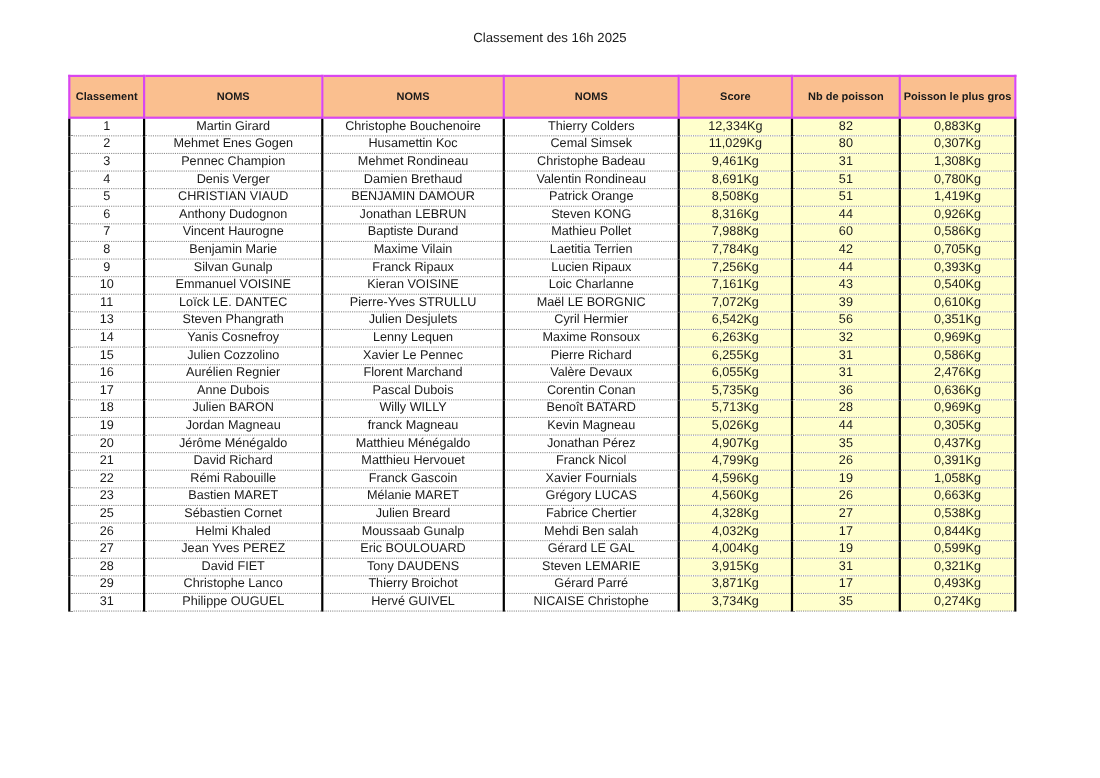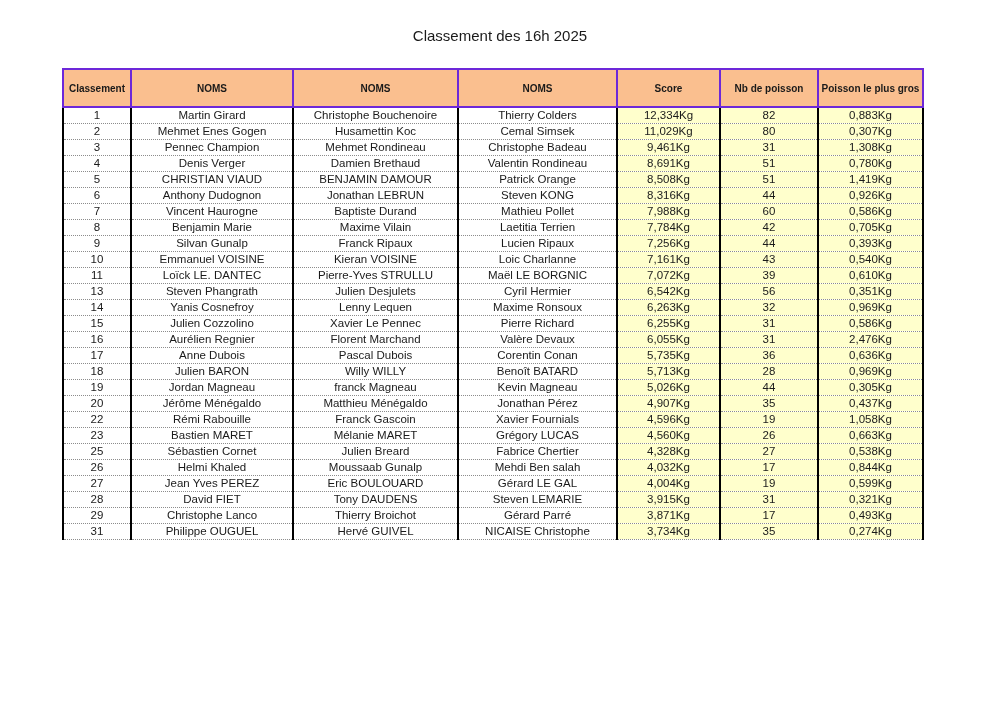--- a/index.html
+++ b/index.html
@@ -14,39 +14,39 @@
     height: 707px;
     background: #ffffff;
     overflow: hidden;
   }
   .doc-title {
     position: absolute;
     top: 27px;
     left: 0;
     width: 100%;
     text-align: center;
-    font-size: 15px;
+    font-size: 12px;
     font-weight: 500;
     color: #1a1a1a;
     letter-spacing: 0px;
   }
   table.ranking-table {
     position: absolute;
     left: 62px;
     top: 68px;
     width: 860px;
     border-collapse: collapse;
     table-layout: fixed;
     border-top: 2px solid #000;
     border-left: 2px solid #000;
     border-right: 2px solid #000;
   }
   table.ranking-table th {
     background: #FABF8F;
-    border: 2px solid #6d28d9;
+    border: 2px solid #d946ef;
     font-size: 10px;
     font-weight: bold;
     color: #1a1a1a;
     height: 36px;
     padding: 0 1px;
     text-align: center;
     vertical-align: middle;
     overflow: hidden;
     white-space: nowrap;
   }
@@ -264,20 +264,29 @@
         <tr>
           <td>20</td>
           <td>Jérôme Ménégaldo</td>
           <td>Matthieu Ménégaldo</td>
           <td>Jonathan Pérez</td>
           <td class="val">4,907Kg</td>
           <td class="val">35</td>
           <td class="val">0,437Kg</td>
         </tr>
         <tr>
+          <td>21</td>
+          <td>David Richard</td>
+          <td>Matthieu Hervouet</td>
+          <td>Franck Nicol</td>
+          <td class="val">4,799Kg</td>
+          <td class="val">26</td>
+          <td class="val">0,391Kg</td>
+        </tr>
+        <tr>
           <td>22</td>
           <td>Rémi Rabouille</td>
           <td>Franck Gascoin</td>
           <td>Xavier Fournials</td>
           <td class="val">4,596Kg</td>
           <td class="val">19</td>
           <td class="val">1,058Kg</td>
         </tr>
         <tr>
           <td>23</td>

